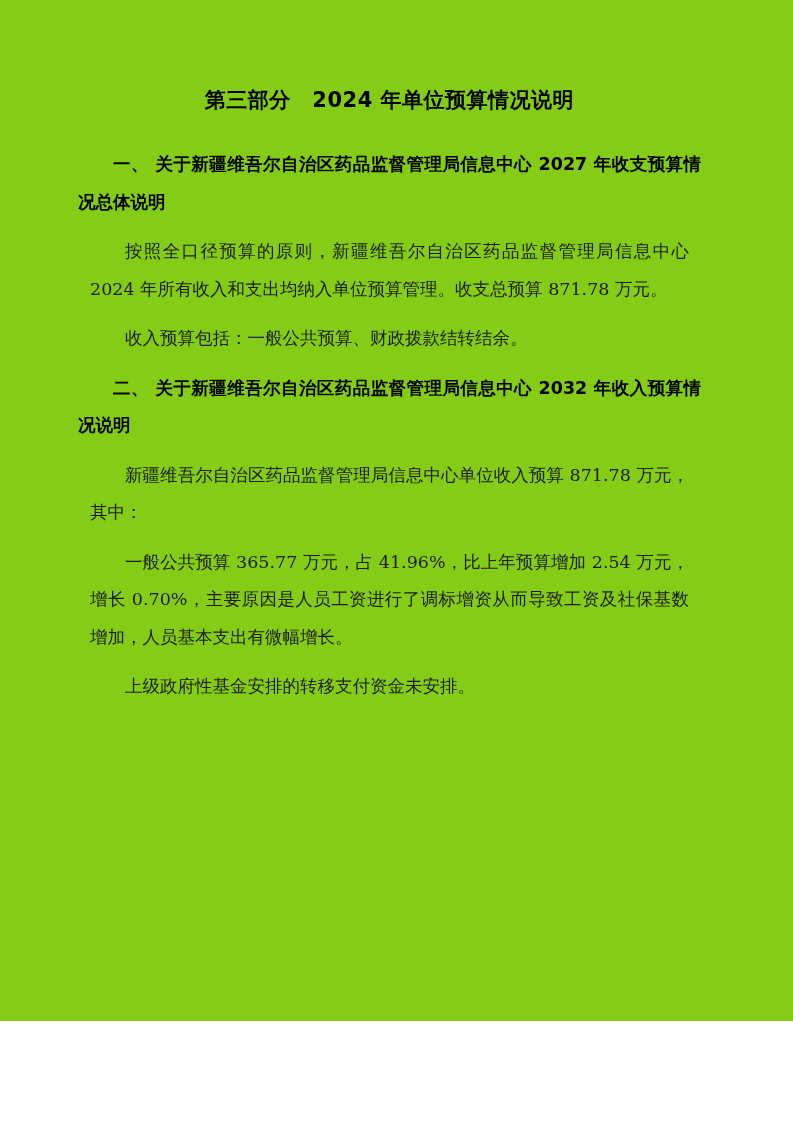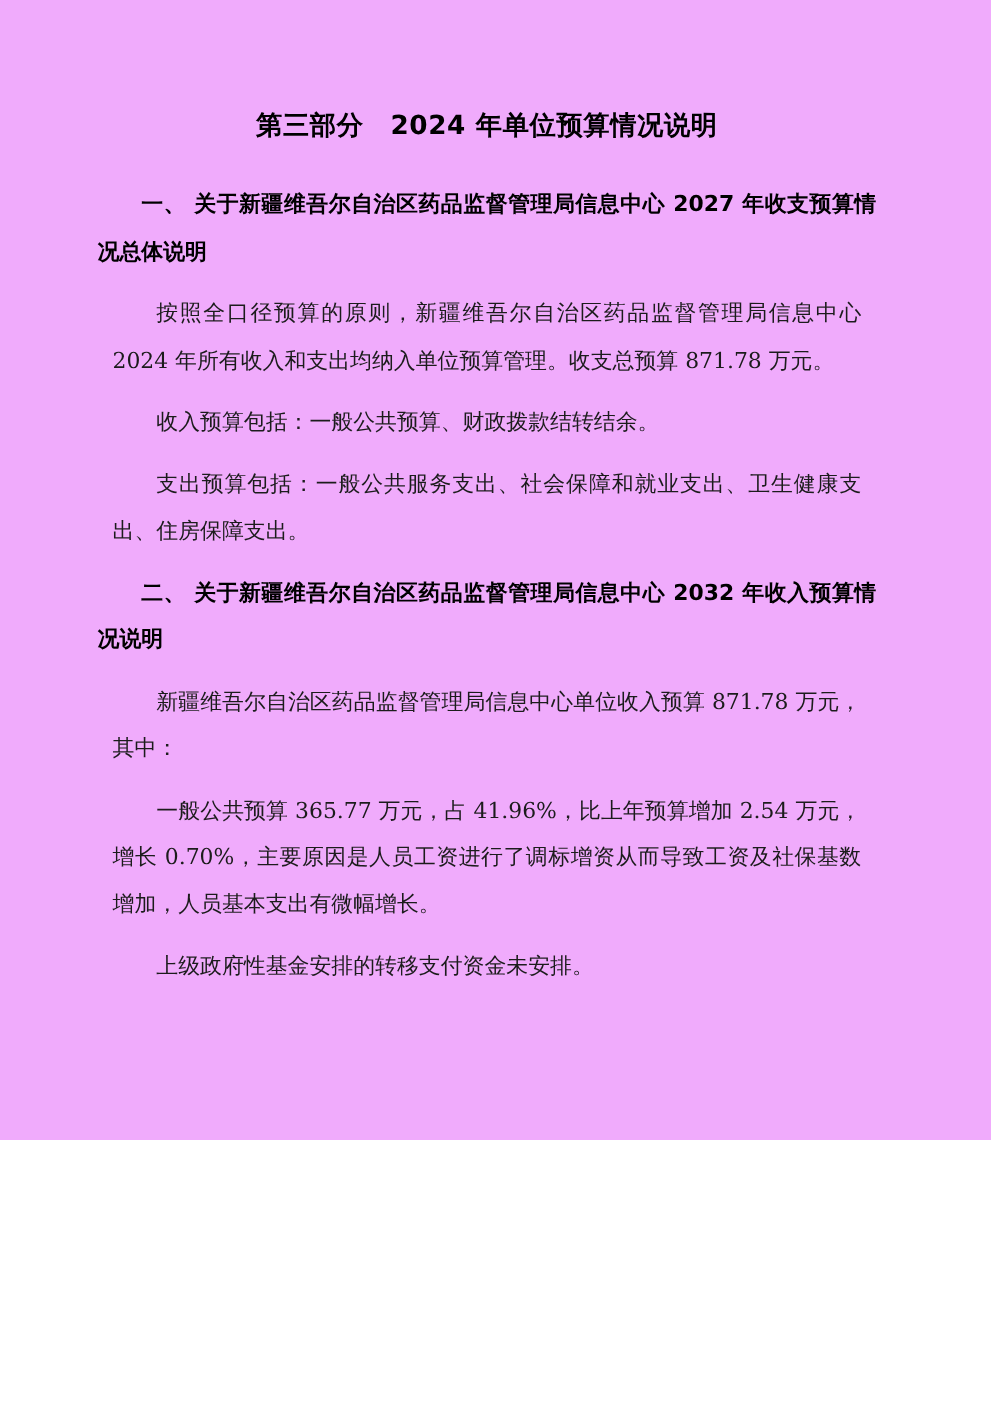--- a/index.html
+++ b/index.html
@@ -3,22 +3,22 @@
 <meta charset="utf-8">
 <style>
   html, body {
     margin: 0;
     padding: 0;
     background: #ffffff;
   }
   .page {
     position: relative;
     width: 793px;
-    height: 912px;
-    background: #f0abfc;
+    height: 1021px;
+    background: #84cc16;
     overflow: hidden;
     font-family: "DejaVu Serif", "Liberation Serif", serif;
   }
   .content {
     position: absolute;
     left: 78px;
     top: 81px;
     width: 623px;
   }
   .doc-title {
@@ -71,21 +71,20 @@
   <div class="content">
 
     <h1 class="doc-title">第三部分　2024 年单位预算情况说明</h1>
 
     <h2 class="heading">一、 关于新疆维吾尔自治区药品监督管理局信息中心 2027 年收支预算情况总体说明</h2>
 
     <p class="para">按照全口径预算的原则，新疆维吾尔自治区药品监督管理局信息中心 2024 年所有收入和支出均纳入单位预算管理。收支总预算 871.78 万元。</p>
 
     <p class="para">收入预算包括：一般公共预算、财政拨款结转结余。</p>
 
-    <p class="para">支出预算包括：一般公共服务支出、社会保障和就业支出、卫生健康支出、住房保障支出。</p>
 
     <h2 class="heading">二、 关于新疆维吾尔自治区药品监督管理局信息中心 2032 年收入预算情况说明</h2>
 
     <p class="para">新疆维吾尔自治区药品监督管理局信息中心单位收入预算 871.78 万元，其中：</p>
 
     <p class="para">一般公共预算 365.77 万元，占 41.96%，比上年预算增加 2.54 万元，增长 0.70%，主要原因是人员工资进行了调标增资从而导致工资及社保基数增加，人员基本支出有微幅增长。</p>
 
 
 
     <p class="para">上级政府性基金安排的转移支付资金未安排。</p>

